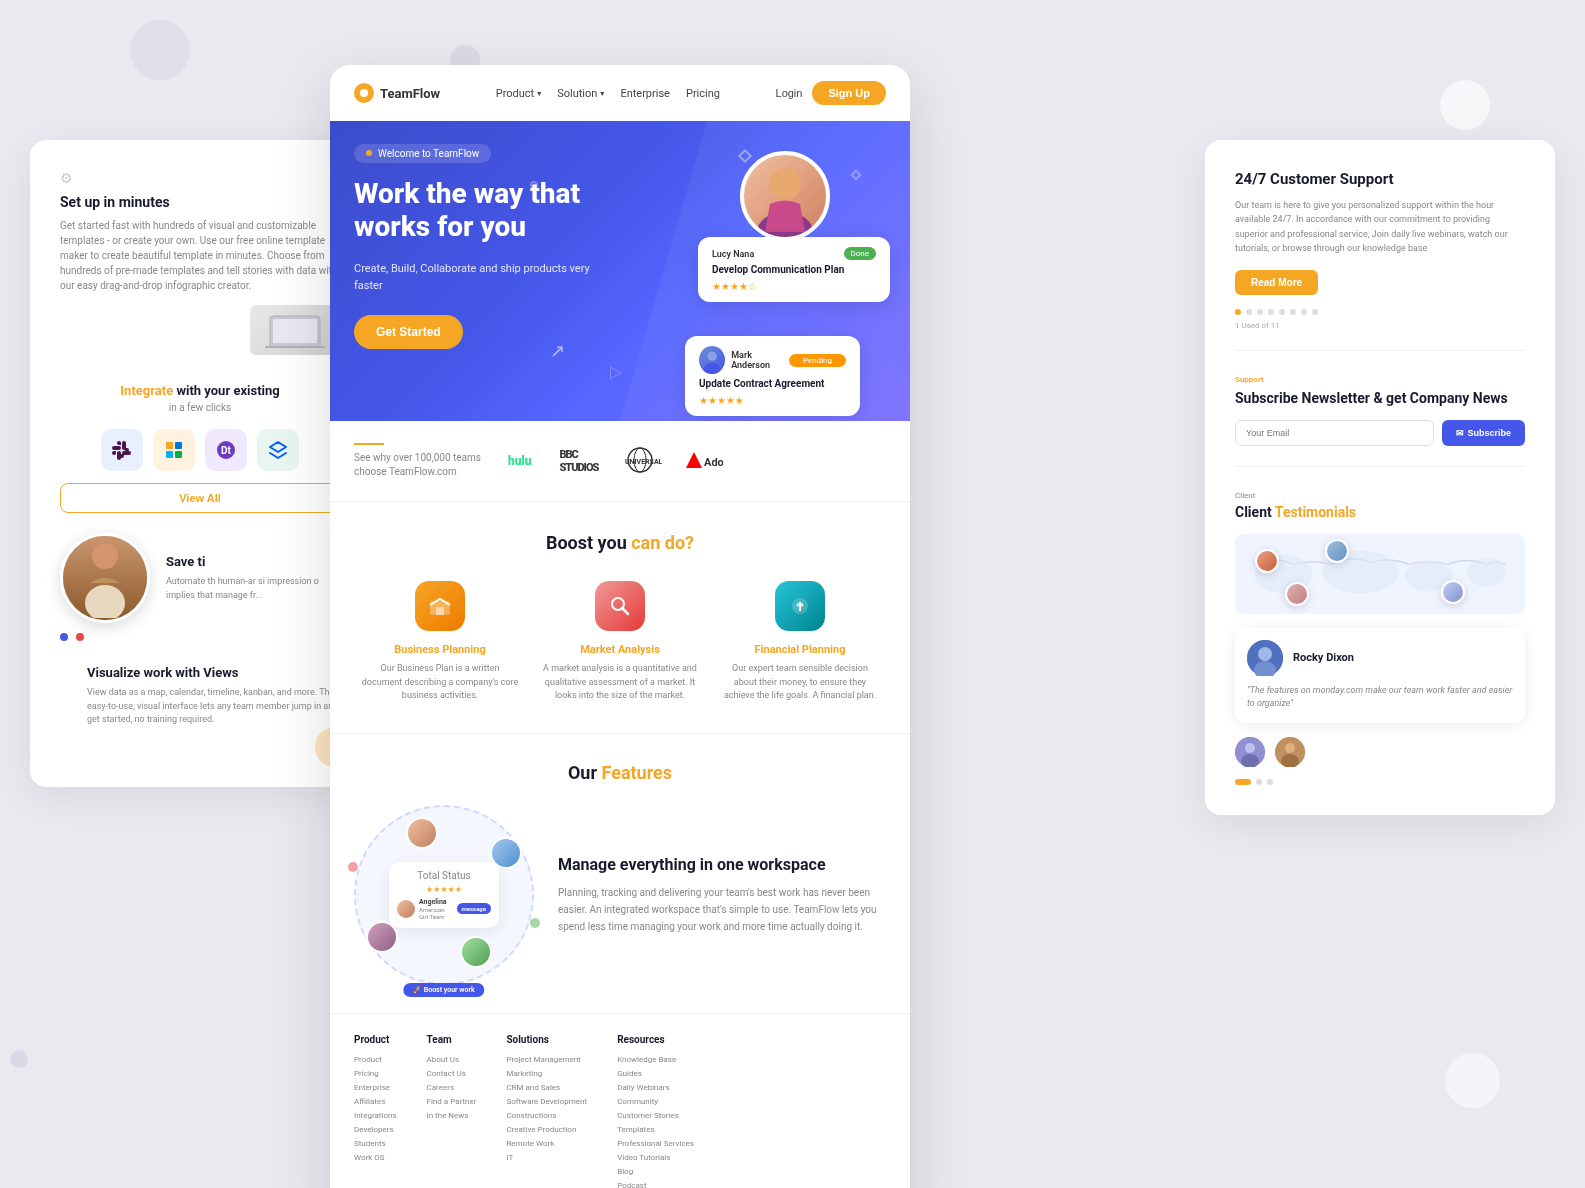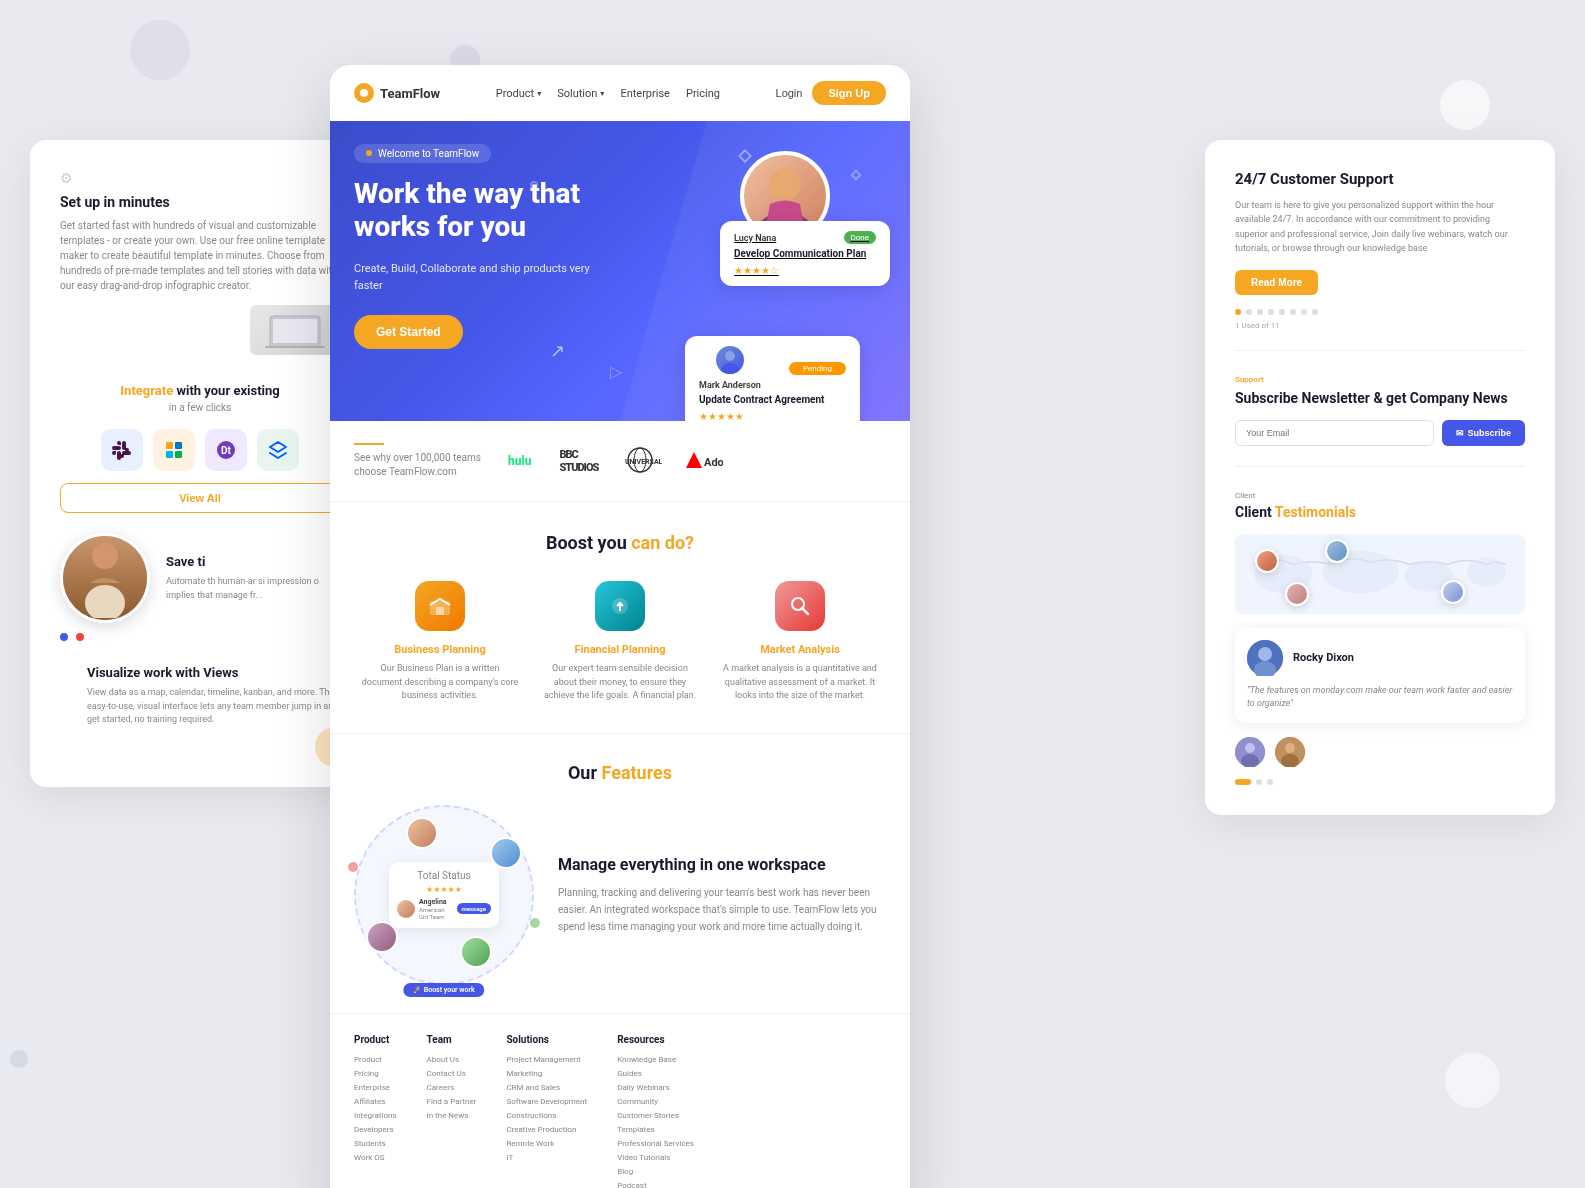--- a/index.html
+++ b/index.html
@@ -346,23 +346,22 @@
       position: absolute;
       background: white;
       border-radius: 12px;
       padding: 10px 14px;
       box-shadow: 0 4px 20px rgba(0,0,0,0.12);
       z-index: 3;
     }
 
     .task-card-lucy {
       right: 20px;
-      top: 100px;
-      width: 170px;
-      text-decoration: underline;
+      top: 116px;
+      width: 192px;
     }
 
     .task-card-mark {
       right: 50px;
       top: 215px;
       width: 175px;
     }
 
     .task-user-row {
       display: flex;
@@ -1040,21 +1039,21 @@
         <div class="task-user-row">
           <span class="task-user-name">Lucy Nana</span>
           <span class="task-status-done">Done</span>
         </div>
         <div class="task-title">Develop Communication Plan</div>
         <div class="task-stars">★★★★☆</div>
       </div>
 
       <div class="task-card task-card-mark">
         <div class="task-user-row">
-          <div style="display:flex;align-items:center;gap:6px;flex-direction:column;">
+          <div style="display:flex;align-items:center;gap:6px;">
             <div class="task-avatar-sm">
               <svg width="28" height="28" viewBox="0 0 28 28">
                 <circle cx="14" cy="10" r="5" fill="#8ba0e8"></circle>
                 <ellipse cx="14" cy="24" rx="9" ry="7" fill="#4557e8"></ellipse>
               </svg>
             </div>
             <span class="task-user-name">Mark Anderson</span>
           </div>
           <span class="task-status-pending">Pending</span>
         </div>
@@ -1112,39 +1111,39 @@
             <svg width="26" height="26" viewBox="0 0 26 26">
               <rect x="3" y="8" width="20" height="14" rx="2" fill="rgba(255,255,255,0.3)"></rect>
               <polyline points="3,12 13,6 23,12" fill="none" stroke="white" stroke-width="2"></polyline>
               <rect x="9" y="14" width="8" height="8" fill="white" opacity="0.5"></rect>
             </svg>
           </div>
           <div class="feature-name">Business Planning</div>
           <div class="feature-desc">Our Business Plan is a written document describing a company's core business activities.</div>
         </div>
         <div class="feature-card">
+          <div class="feature-icon-box feature-icon-salmon">
+            <svg width="26" height="26" viewBox="0 0 26 26">
+              <circle cx="11" cy="11" r="6" fill="none" stroke="white" stroke-width="2"></circle>
+              <line x1="15" y1="15" x2="21" y2="21" stroke="white" stroke-width="2.5" stroke-linecap="round"></line>
+            </svg>
+          </div>
+          <div class="feature-name">Market Analysis</div>
+          <div class="feature-desc">A market analysis is a quantitative and qualitative assessment of a market. It looks into the size of the market.</div>
+        </div>
+        <div class="feature-card">
           <div class="feature-icon-box feature-icon-teal">
             <svg width="26" height="26" viewBox="0 0 26 26">
               <circle cx="13" cy="13" r="8" fill="rgba(255,255,255,0.2)"></circle>
               <path d="M10 13 L13 10 L16 13" stroke="white" stroke-width="2" fill="none"></path>
               <line x1="13" y1="10" x2="13" y2="18" stroke="white" stroke-width="2"></line>
             </svg>
           </div>
           <div class="feature-name">Financial Planning</div>
           <div class="feature-desc">Our expert team sensible decision about their money, to ensure they achieve the life goals. A financial plan.</div>
-        </div>
-        <div class="feature-card">
-          <div class="feature-icon-box feature-icon-salmon">
-            <svg width="26" height="26" viewBox="0 0 26 26">
-              <circle cx="11" cy="11" r="6" fill="none" stroke="white" stroke-width="2"></circle>
-              <line x1="15" y1="15" x2="21" y2="21" stroke="white" stroke-width="2.5" stroke-linecap="round"></line>
-            </svg>
-          </div>
-          <div class="feature-name">Market Analysis</div>
-          <div class="feature-desc">A market analysis is a quantitative and qualitative assessment of a market. It looks into the size of the market.</div>
         </div>
       </div>
     </div>
 
     <div class="our-features-section">
       <div class="our-features-title">
         <span>Our</span>
         <span class="highlight">Features</span>
       </div>
       <div class="features-content">

